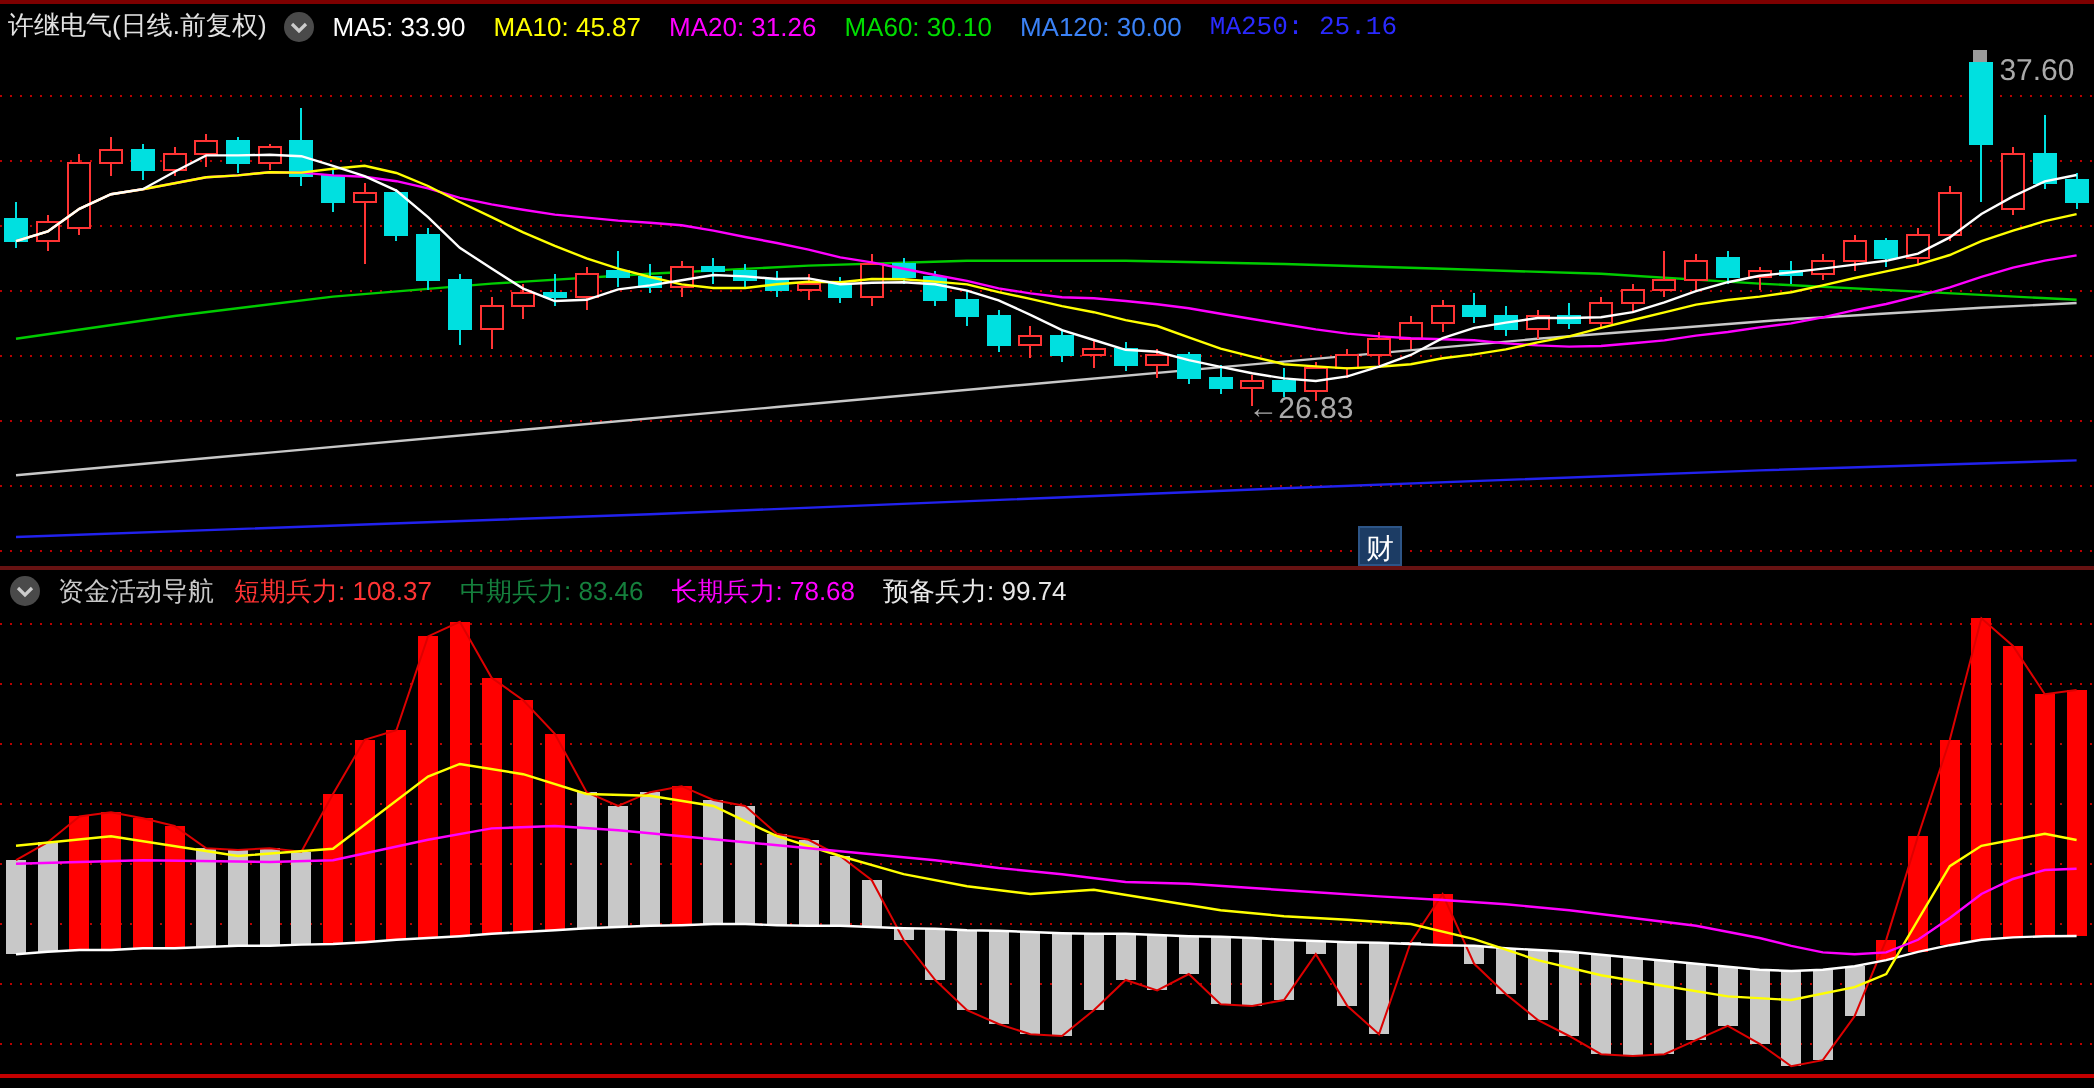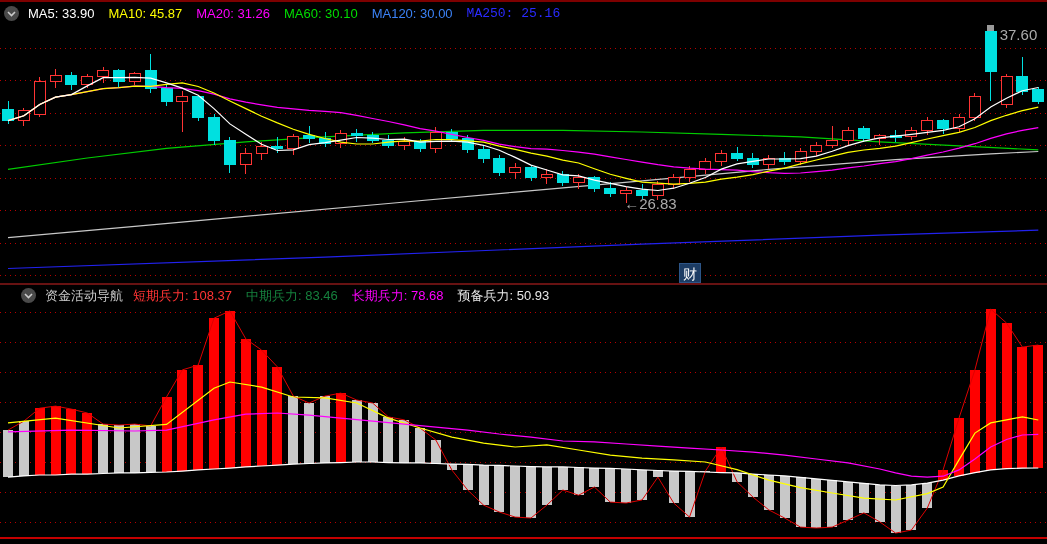--- a/index.html
+++ b/index.html
@@ -1,40 +1,41 @@
 <!DOCTYPE html>
 <html><head>
 <meta charset="utf-8">
 <style>
   html,body{margin:0;padding:0;background:#000;}
   .screen{position:relative;width:1047px;height:544px;background:#000;overflow:hidden;
           font-family:"Liberation Sans","DejaVu Sans",sans-serif;}
   .tborder{position:absolute;top:0;left:0;right:0;height:2px;background:#7d0000;}
   .hdr{position:absolute;left:0;right:0;display:flex;align-items:center;font-size:13px;white-space:nowrap;}
   #main-hdr{top:2px;height:22px;padding-left:4px;}
-  #sub-hdr{top:285px;height:21px;padding-left:21px;}
+  #sub-hdr{top:285px;height:21px;padding-left:5px;}
   .title{color:#e2e2e2;margin-right:9px;}
   .subtitle{color:#c9c9c9;margin-right:10px;}
   .circ{width:15px;height:15px;border-radius:50%;background:#4a4a4a;display:flex;
         align-items:center;justify-content:center;margin-right:9px;flex:0 0 auto;}
   .li{margin-right:14px;}
   #main-svg{position:absolute;top:24px;left:0;}
   #sub-svg{position:absolute;top:306px;left:0;}
   .divider{position:absolute;top:283px;left:0;right:0;height:2px;background:#671212;}
   .bline{position:absolute;top:537px;left:0;right:0;height:2px;background:#c40000;}
   .wm{position:absolute;left:679px;top:263px;width:22px;height:20px;background:#1c3c64;
       color:#fff;font-size:14px;line-height:20px;text-align:center;border:1px solid #2d5587;box-sizing:border-box;}
 </style>
 </head>
 <body>
 
 <div class="screen">
   <div class="tborder"></div>
 
   <div class="hdr" id="main-hdr">
+    <span class="title">许继电气(日线.前复权)</span>
     <span class="circ">
       <svg width="11" height="11" viewBox="0 0 11 11">
           <path d="M2 4l3.5 3.5L9 4" fill="none" stroke="#cccccc" stroke-width="1.6"></path>
         </svg>
     </span>
     <span class="li" style="color: rgb(255, 255, 255);">MA5: 33.90</span>
     <span class="li" style="color: rgb(255, 255, 0);">MA10: 45.87</span>
     <span class="li" style="color: rgb(255, 0, 255);">MA20: 31.26</span>
     <span class="li" style="color: rgb(0, 221, 0);">MA60: 30.10</span>
     <span class="li" style="color: #3b82f6;">MA120: 30.00</span>
@@ -199,21 +200,21 @@
   <div class="hdr" id="sub-hdr">
     <span class="circ">
       <svg width="11" height="11" viewBox="0 0 11 11">
           <path d="M2 4l3.5 3.5L9 4" fill="none" stroke="#cccccc" stroke-width="1.6"></path>
         </svg>
     </span>
     <span class="subtitle">资金活动导航</span>
     <span class="li" style="color: rgb(255, 52, 52);">短期兵力: 108.37</span>
     <span class="li" style="color: #15803d;">中期兵力: 83.46</span>
     <span class="li" style="color: rgb(255, 0, 255);">长期兵力: 78.68</span>
-    <span class="li" style="color: rgb(232, 232, 232);">预备兵力: 50.93</span>
+    <span class="li" style="color: rgb(232, 232, 232);">预备兵力: 99.74</span>
   </div>
 
   <svg id="sub-svg" width="1047" height="231" shape-rendering="crispEdges">
       <line x1="0" y1="6" x2="1047" y2="6" stroke="#b80000" stroke-dasharray="1 4"></line>
       <line x1="0" y1="36" x2="1047" y2="36" stroke="#b80000" stroke-dasharray="1 4"></line>
       <line x1="0" y1="66" x2="1047" y2="66" stroke="#b80000" stroke-dasharray="1 4"></line>
       <line x1="0" y1="96" x2="1047" y2="96" stroke="#b80000" stroke-dasharray="1 4"></line>
       <line x1="0" y1="126" x2="1047" y2="126" stroke="#b80000" stroke-dasharray="1 4"></line>
       <line x1="0" y1="156" x2="1047" y2="156" stroke="#b80000" stroke-dasharray="1 4"></line>
       <line x1="0" y1="186" x2="1047" y2="186" stroke="#b80000" stroke-dasharray="1 4"></line>

